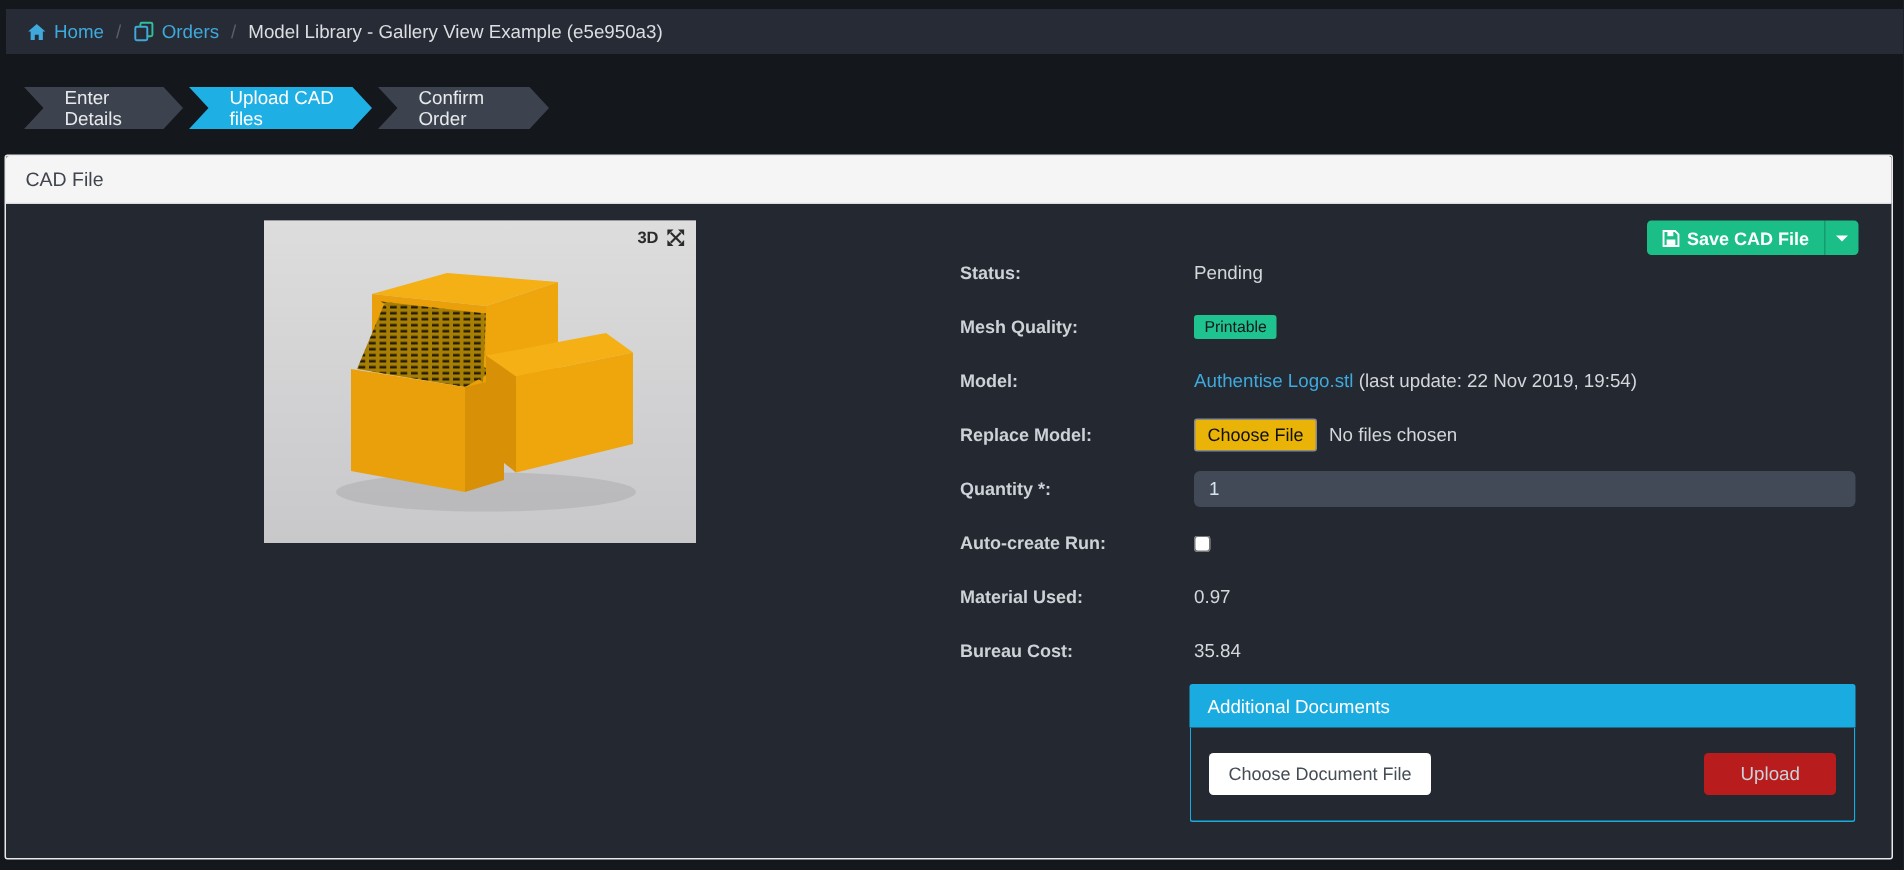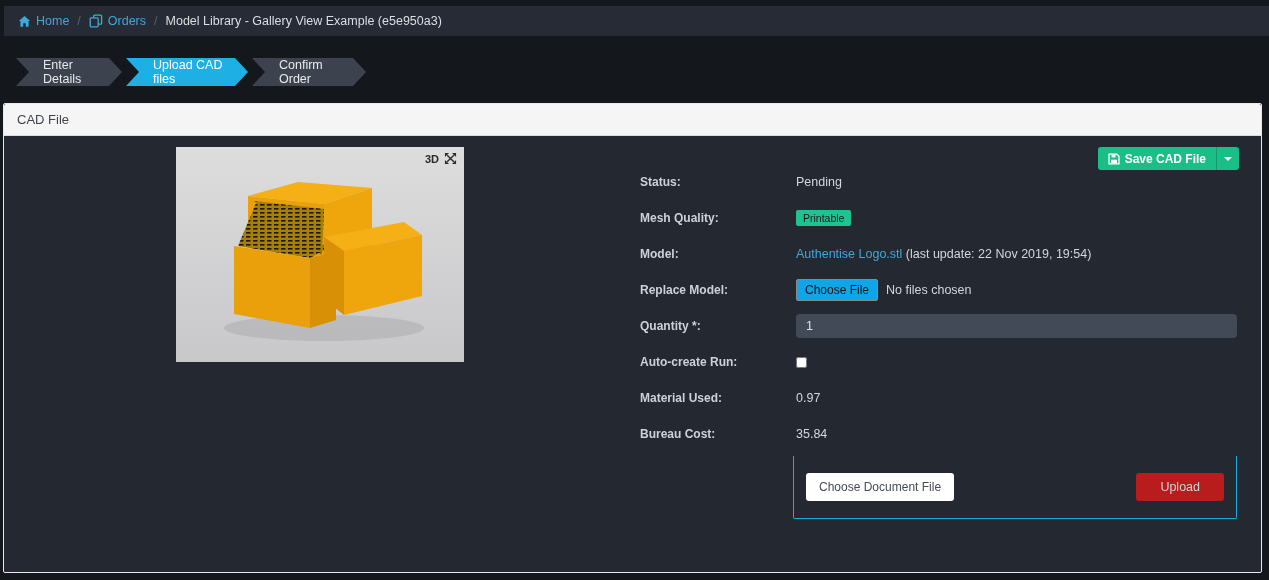--- a/index.html
+++ b/index.html
@@ -72,21 +72,21 @@
   
   .form { position:absolute; left:636px; top:34px; right:24px; }
   .form-row { display:flex; align-items:center; min-height:24px; margin-bottom:12px; }
   .form-label { width:156px; flex:none; font-size:12px; font-weight:bold; color:#CED2D6; }
   .form-control { flex:1; display:flex; align-items:center; font-size:12.5px; color:#D4D6D9; }
 
   .badge { background:#1EC390; color:#14171C; font-size:10.5px; padding:2px 7px; border-radius:2px; }
   .link { color:#3FA9DC; cursor:pointer; }
   .model-suffix { white-space:pre; }
   .file-btn {
-    background:#0ea5e9; border:1px solid #8A8A8A; border-radius:2px;
+    background:#eab308; border:1px solid #8A8A8A; border-radius:2px;
     font-size:12px; color:#111; padding:3px 8px; margin-right:8px; cursor:pointer;
     font-family:inherit;
   }
   .text-input {
     flex:1; background:#434A57; border:none; border-radius:4px; height:24px;
     color:#D6E4EF; font-size:12.5px; padding:0 10px; font-family:inherit; outline:none;
   }
   .checkbox { width:11px; height:11px; margin:0; cursor:pointer; }
 
   
@@ -268,20 +268,23 @@
       </div>
 
       <div class="form-row">
         <div class="form-label">Bureau Cost:</div>
         <div class="form-control">35.84</div>
       </div>
 
     </div>
 
     <div class="addl">
+      <div class="addl-header">
+        <span>Additional Documents</span>
+      </div>
       <div class="addl-body">
         <button class="doc-btn">Choose Document File</button>
         <button class="upload-btn">Upload</button>
       </div>
     </div>
 
   </div>
 </div>
 
 </body></html>

